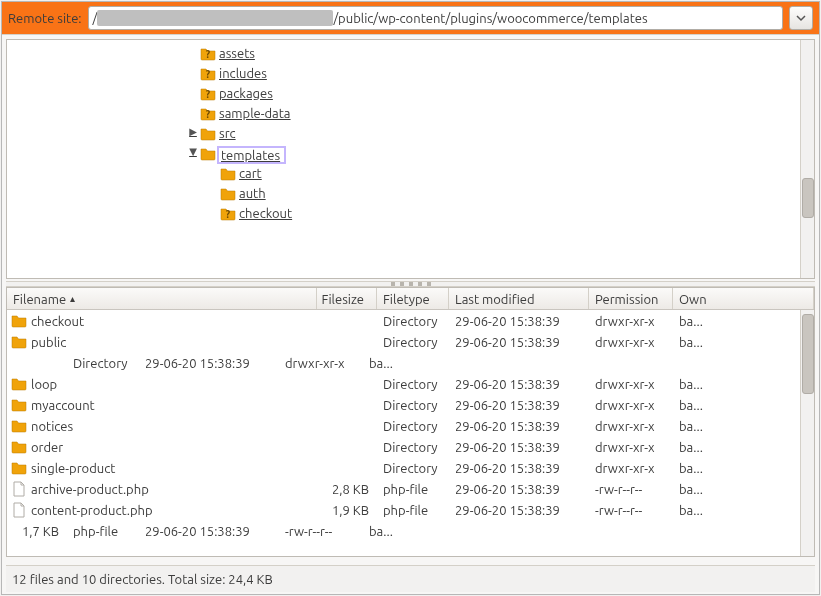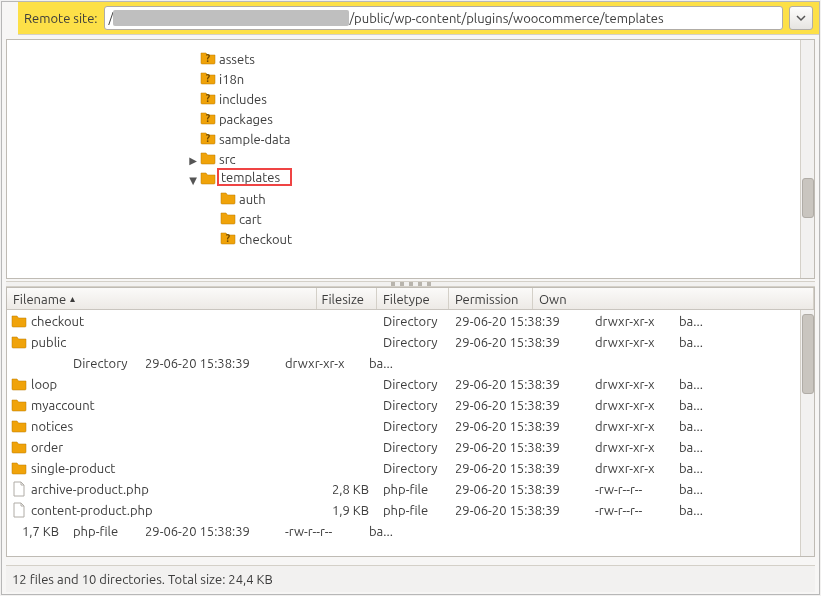--- a/index.html
+++ b/index.html
@@ -1,31 +1,31 @@
 <!DOCTYPE html>
 <html><head>
 <meta charset="utf-8">
 <style>
 * { margin: 0; padding: 0; box-sizing: border-box; }
 body { font-family: "Ubuntu", "DejaVu Sans", sans-serif; font-size: 13px; background: #f2f1f0; color: #3c3c3c; width: 821px; height: 596px; overflow: hidden; }
 .window { border: 1px solid #b7b7b7; background: #f7f6f5; width: 819px; height: 594px; margin: 1px; display: flex; flex-direction: column; }
-.remote-row { display: flex; align-items: center; padding: 4px 6px; gap: 6px; border-bottom: 1px solid #d4d0c8; background: #fde047; margin-left: 16px; }
+.remote-row { display: flex; align-items: center; padding: 4px 6px; gap: 6px; border-bottom: 1px solid #d4d0c8; background: #f97316; }
 .remote-label { color: #3c3c3c; }
 .path-input { flex: 1; display: flex; align-items: center; background: #fff; border: 1px solid #b0aca6; border-radius: 3px; height: 24px; padding: 0 4px; gap: 0; overflow: hidden; }
 .redacted { display: inline-block; width: 236px; height: 16px; background: #bfbfbf; border-radius: 2px; filter: blur(0.5px); }
 .path-text { white-space: nowrap; }
 .dd-button { width: 24px; height: 24px; border: 1px solid #b0aca6; border-radius: 3px; background: linear-gradient(#fdfdfc,#e6e4e1); display: flex; align-items: center; justify-content: center; }
 .dd-button svg { display: block; }
 .tree-pane { flex: 0 0 240px; overflow: hidden; position: relative; border: 1px solid #bfbbb4; margin: 4px 4px 0 4px; background: #fff; }
 .tree { padding: 6px 0 0 0; }
-.tree-row { display: flex; align-items: flex-end; height: 20px; cursor: default; }
+.tree-row { display: flex; align-items: flex-start; height: 20px; cursor: default; text-decoration: underline; }
 .tree-row .exp { width: 12px; display: flex; align-items: center; justify-content: center; color: #555; font-size: 10px; }
 .tree-row .ic { width: 18px; display: flex; align-items: center; justify-content: center; }
 .tree-row .lbl { padding-left: 2px; }
-.sel-red { border: 2px solid #ef4444; padding: 0 10px; }
+.sel-red { border: 2px solid #c4b5fd; padding: 0 4px; }
 .vscroll { position: absolute; right: 0; top: 0; bottom: 0; width: 14px; background: #f2f1f0; border-left: 1px solid #d4d0c8; display: flex; flex-direction: column; }
 .vscroll .spacer { flex: 1; }
 .vscroll .thumb { width: 12px; margin: 0 auto; background: #c9c5bf; border: 1px solid #b0aca6; border-radius: 3px; }
 .separator { height: 6px; background: #f2f1f0; border-top: 1px solid #d4d0c8; border-bottom: 1px solid #d4d0c8; margin: 2px 4px 0 4px; position: relative; display:flex; align-items:center; justify-content:center; }
 .separator .grip { width: 40px; height: 4px; display:flex; justify-content:space-between; }
 .separator .grip span { width:4px; height:4px; background:#b8b4ad; }
 .list-pane { flex: 1; border: 1px solid #bfbbb4; margin: 0 4px 8px 4px; background: #fff; position: relative; display: flex; flex-direction: column; overflow: hidden; }
 .cols { display: flex; background: linear-gradient(#fbfaf9,#edeae6); border-bottom: 1px solid #c9c5bf; height: 22px; align-items: stretch; }
 .col { border-right: 1px solid #d4d0c8; display: flex; align-items: center; padding: 0 6px; font-size: 13px; color: #3c3c3c; cursor: default; }
 .c-name { width: 310px; }
@@ -97,29 +97,20 @@
           </span>
           <span class="lbl">assets</span>
         </div>
         <div class="tree-row" style="padding-left: 180px;">
           <span class="exp"></span>
           <span class="ic">
             <svg width="16" height="16">
               <use href="#ico-folder-q"></use>
             </svg>
           </span>
-          <span class="lbl">i18n</span>
-        </div>
-        <div class="tree-row" style="padding-left: 180px;">
-          <span class="exp"></span>
-          <span class="ic">
-            <svg width="16" height="16">
-              <use href="#ico-folder-q"></use>
-            </svg>
-          </span>
           <span class="lbl">includes</span>
         </div>
         <div class="tree-row" style="padding-left: 180px;">
           <span class="exp"></span>
           <span class="ic">
             <svg width="16" height="16">
               <use href="#ico-folder-q"></use>
             </svg>
           </span>
           <span class="lbl">packages</span>
@@ -151,30 +142,30 @@
           </span>
           <span class="lbl sel-red">templates</span>
         </div>
         <div class="tree-row" style="padding-left: 200px;">
           <span class="exp"></span>
           <span class="ic">
             <svg width="16" height="16">
               <use href="#ico-folder"></use>
             </svg>
           </span>
+          <span class="lbl">cart</span>
+        </div>
+        <div class="tree-row" style="padding-left: 200px;">
+          <span class="exp"></span>
+          <span class="ic">
+            <svg width="16" height="16">
+              <use href="#ico-folder"></use>
+            </svg>
+          </span>
           <span class="lbl">auth</span>
-        </div>
-        <div class="tree-row" style="padding-left: 200px;">
-          <span class="exp"></span>
-          <span class="ic">
-            <svg width="16" height="16">
-              <use href="#ico-folder"></use>
-            </svg>
-          </span>
-          <span class="lbl">cart</span>
         </div>
         <div class="tree-row" style="padding-left: 200px;">
           <span class="exp"></span>
           <span class="ic">
             <svg width="16" height="16">
               <use href="#ico-folder-q"></use>
             </svg>
           </span>
           <span class="lbl">checkout</span>
         </div>
@@ -196,20 +187,21 @@
   </div>
 
   <div class="list-pane">
     <div class="cols">
       <div class="col c-name">
           <span>Filename</span>
           <span class="sort-ind">▴</span>
         </div>
       <div class="col c-size">Filesize</div>
       <div class="col c-type">Filetype</div>
+      <div class="col c-mod">Last modified</div>
       <div class="col c-perm">Permission</div>
       <div class="col c-own">Own</div>
     </div>
     <div class="rows" id="rows-container">
         <div class="row">
           <div class="rn">
             <svg width="16" height="16">
               <use href="#ico-folder"></use>
             </svg>
             <span>checkout</span>

